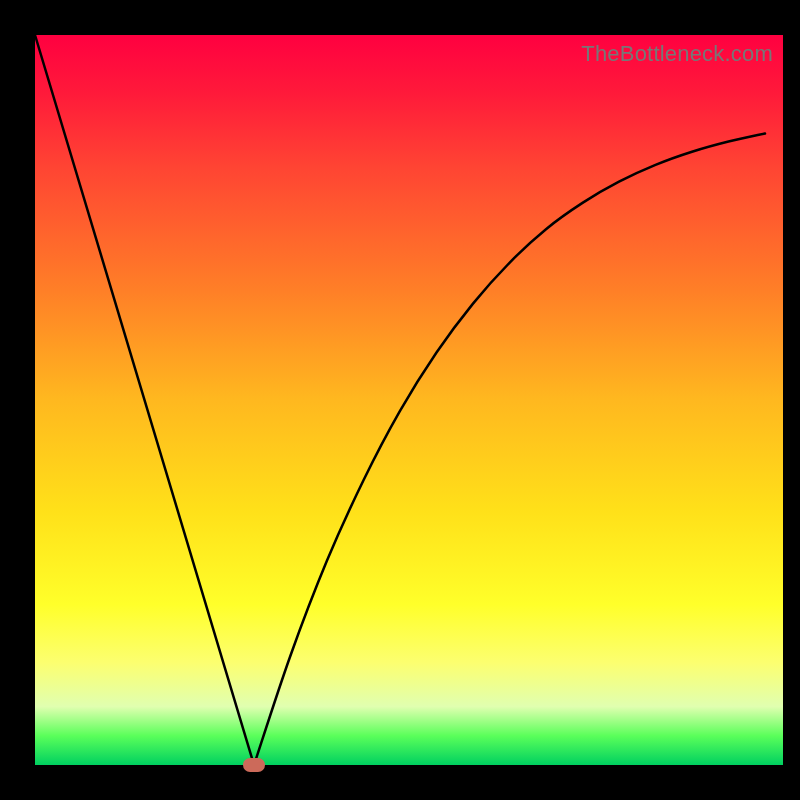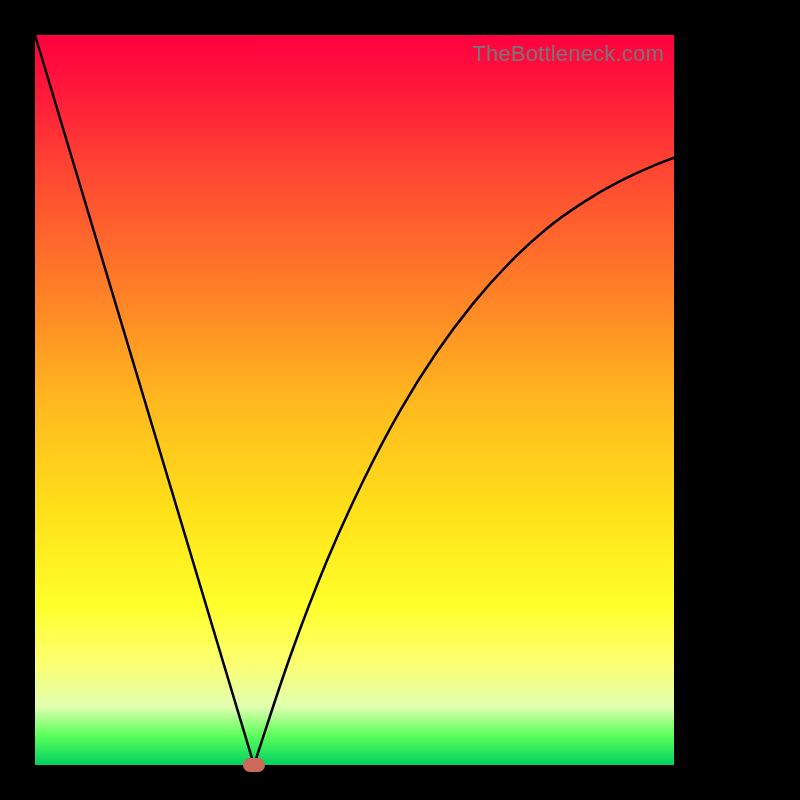--- a/index.html
+++ b/index.html
@@ -8,36 +8,37 @@
     width: 800px;
     height: 800px;
     background: #000;
     overflow: hidden;
     font-family: Arial, Helvetica, sans-serif;
   }
   .frame {
     position: absolute;
     left: 35px;
     top: 35px;
-    width: 639px;
+    width: 730px;
     height: 730px;
     background: linear-gradient(
       to bottom,
       #ff0040 0%,
       #ff1a3a 8%,
       #ff4433 18%,
       #ff7f27 35%,
       #ffb81f 50%,
       #ffe019 65%,
       #ffff2a 78%,
       #fcff70 86%,
       #e0ffb0 92%,
       #5aff5a 96%,
       #00d060 100%
     );
+    padding-left: 18px;
   }
   .watermark {
     position: absolute;
     top: 6px;
     right: 10px;
     color: #777;
     font-size: 22px;
     letter-spacing: 0.2px;
     user-select: none;
   }

